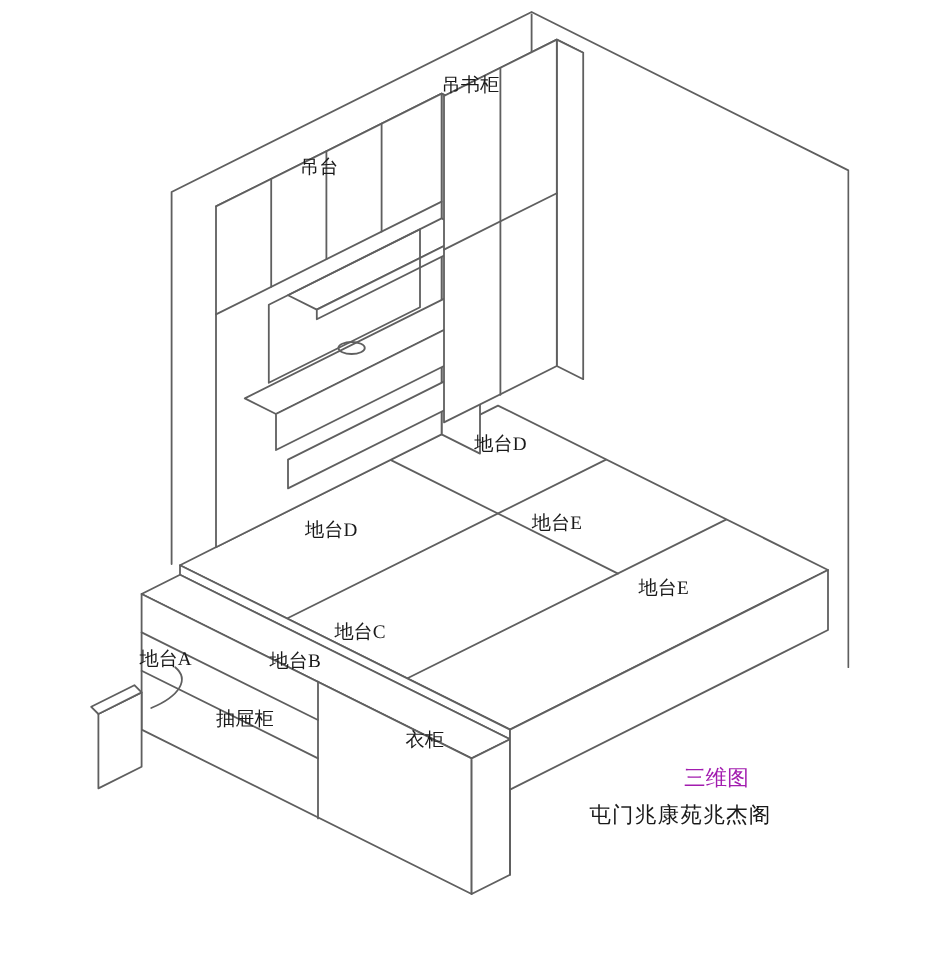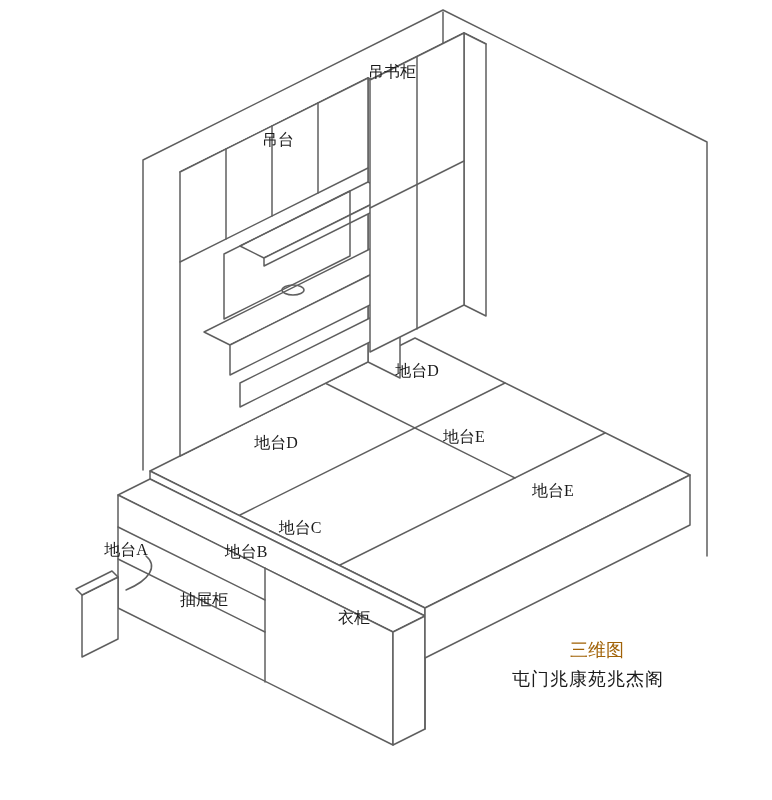--- a/index.html
+++ b/index.html
@@ -15,26 +15,26 @@
     position:absolute;
     transform:translate(-50%,-50%);
     font-size:16px;
     color:#1a1a1a;
     white-space:nowrap;
     line-height:1;
   }
   .caption-1{
     position:absolute;left:597px;top:650px;
     transform:translate(-50%,-50%);
-    font-size:18px;color:#a16207;white-space:nowrap;line-height:1;
+    font-size:18px;color:#a21caf;white-space:nowrap;line-height:1;font-family:Liberation Mono, monospace;
   }
   .caption-2{
     position:absolute;left:567px;top:679px;
     transform:translate(-50%,-50%);
-    font-size:18px;color:#1a1a1a;white-space:nowrap;letter-spacing:1px;line-height:1;margin-left:21px;
+    font-size:18px;color:#1a1a1a;white-space:nowrap;letter-spacing:1px;line-height:1;
   }
 </style>
 </head>
 <body>
 
 <div class="stage">
 
   <svg width="772" height="800" viewBox="0 0 772 800" stroke="#5f5f5f" stroke-width="1.5" fill="none" stroke-linejoin="round" stroke-linecap="round">
 
     <g>
@@ -84,27 +84,27 @@
     <g>
       <polygon fill="#ffffff" points="370,80 464,33 486,44 392,91"></polygon>
       <polygon fill="#ffffff" points="464,33 486,44 486,316 464,305"></polygon>
       <polygon fill="#ffffff" points="370,80 464,33 464,305 370,352"></polygon>
       <line x1="417" y1="57" x2="417" y2="329"></line>
       <line x1="370" y1="208" x2="464" y2="161"></line>
     </g>
   </svg>
 
   <div class="lbl" style="left:392px;top:72px">吊书柜</div>
-  <div class="lbl" style="left:278px;top:140px">吊台</div>
+  <div class="lbl" style="left:266px;top:140px">吊台</div>
   <div class="lbl" style="left:417px;top:371px">地台D</div>
   <div class="lbl" style="left:464px;top:437px">地台E</div>
   <div class="lbl" style="left:553px;top:491px">地台E</div>
   <div class="lbl" style="left:276px;top:443px">地台D</div>
   <div class="lbl" style="left:300px;top:528px">地台C</div>
   <div class="lbl" style="left:246px;top:552px">地台B</div>
-  <div class="lbl" style="left:126px;top:550px">地台A</div>
+  <div class="lbl" style="left:138px;top:550px">地台A</div>
   <div class="lbl" style="left:204px;top:600px">抽屉柜</div>
   <div class="lbl" style="left:354px;top:618px">衣柜</div>
 
   <div class="caption-1">三维图</div>
   <div class="caption-2">屯门兆康苑兆杰阁</div>
 
 </div>
 
 </body></html>

